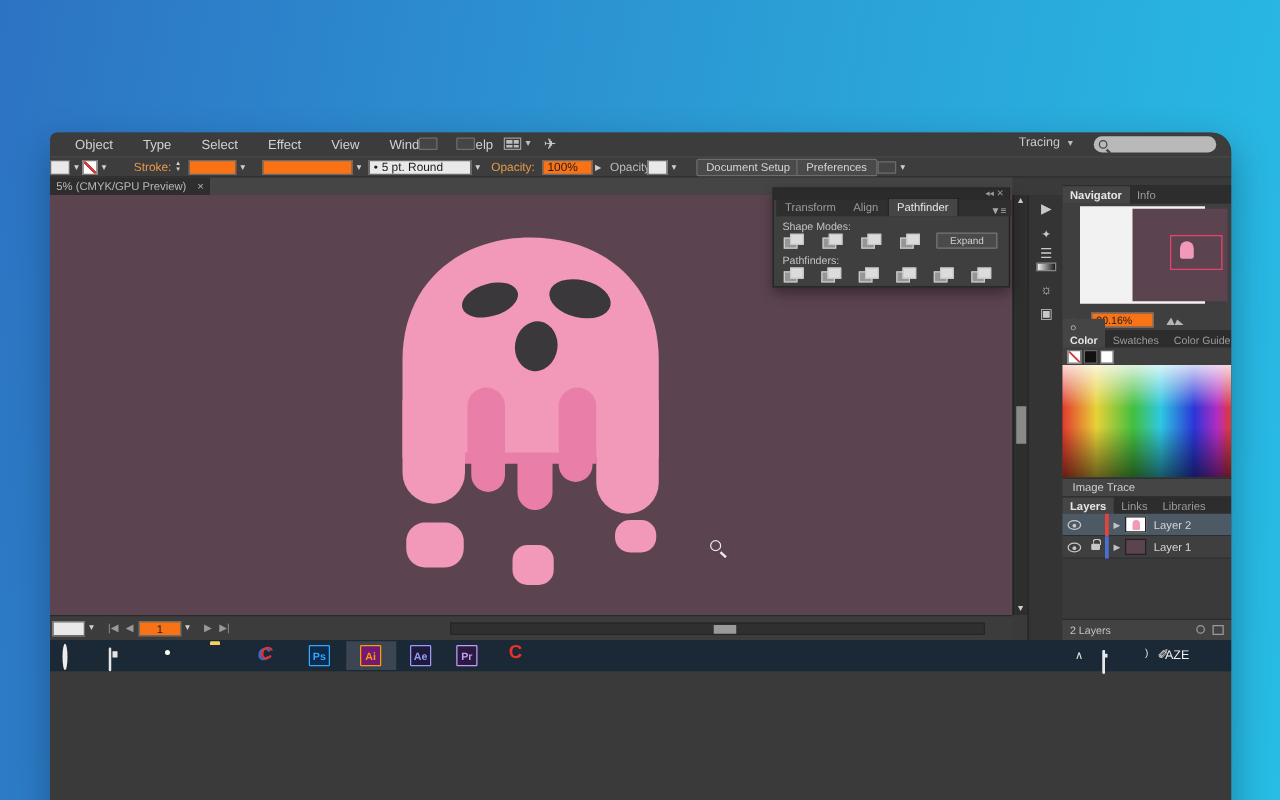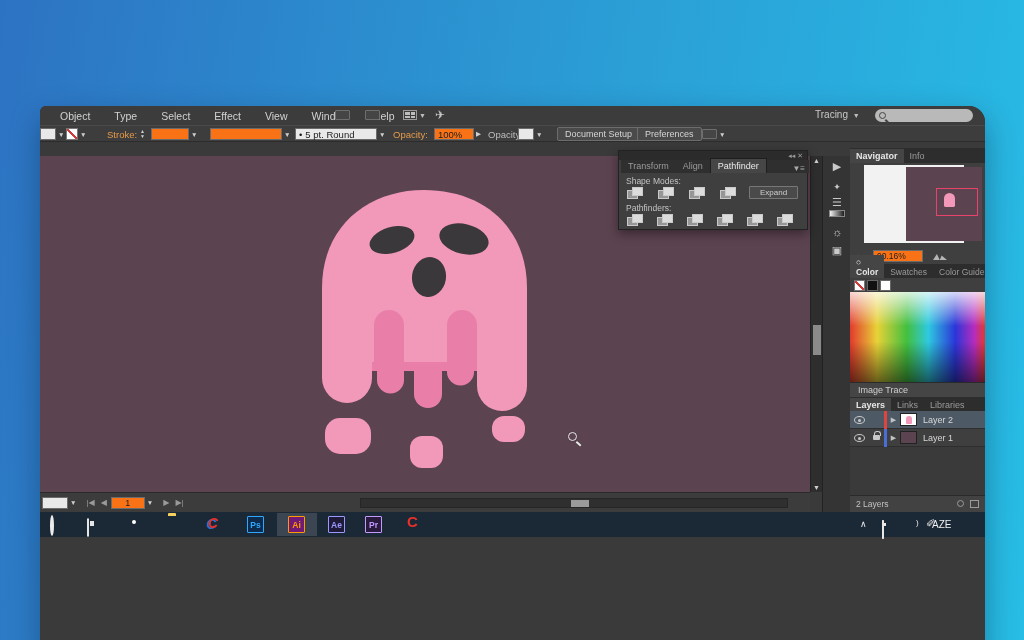--- a/index.html
+++ b/index.html
@@ -160,20 +160,26 @@
       </span>
     <span class="cb" style="left:597px">
         <span class="btn">Preferences</span>
       </span>
     <span class="cb" style="left:662px">
         <span class="mb-btn"></span>
         <span class="dd">▼</span>
       </span>
   </div>
 
+  <div class="tabbar">
+    <div class="doc-tab">
+      <span>5% (CMYK/GPU Preview)</span>
+      <span>×</span>
+    </div>
+  </div>
 
   <div class="canvas">
     <svg style="position:absolute;left:252px;top:24px" width="280" height="300" viewBox="0 0 280 300">
 
       <path d="M30,186 V108 C30,46 76,10 132,10 C190,10 235,46 235,108 V186 Z" fill="var(--pink)"></path>
       <path d="M30,140 h50 v58 a25,25 0 0 1 -50,0 Z" fill="var(--pink)"></path>
       <path d="M185,140 h50 v66 a25,25 0 0 1 -50,0 Z" fill="var(--pink)"></path>
 
       <path d="M82,185 V145 a15,15 0 0 1 30,0 V185 Z" fill="var(--pink-dark)"></path>
       <path d="M155,185 V145 a15,15 0 0 1 30,0 V185 Z" fill="var(--pink-dark)"></path>

